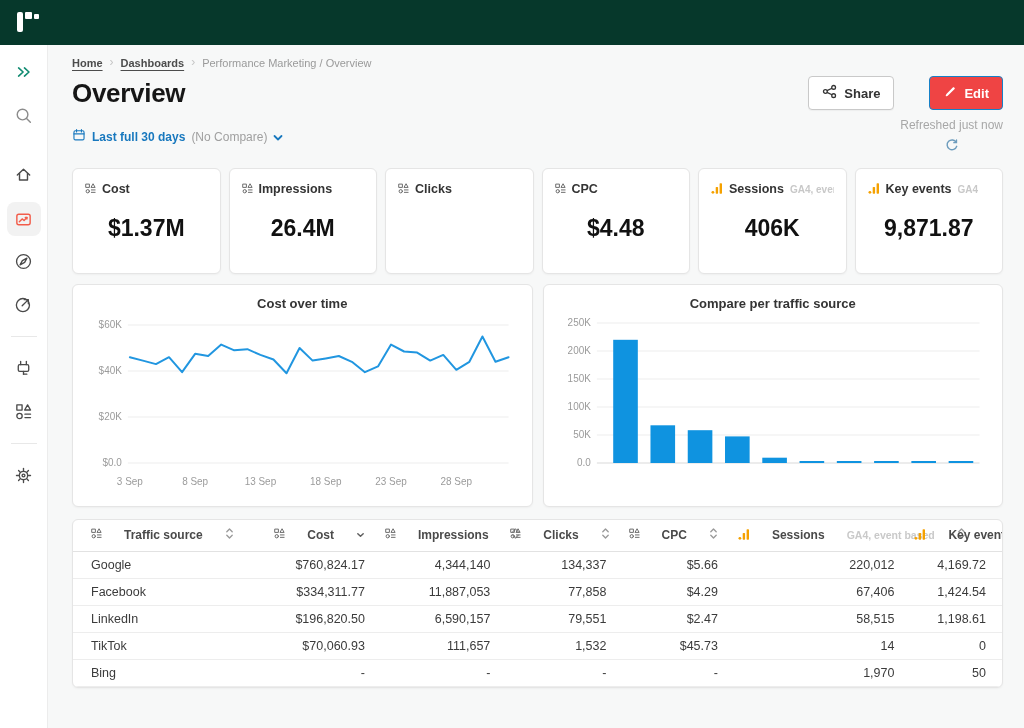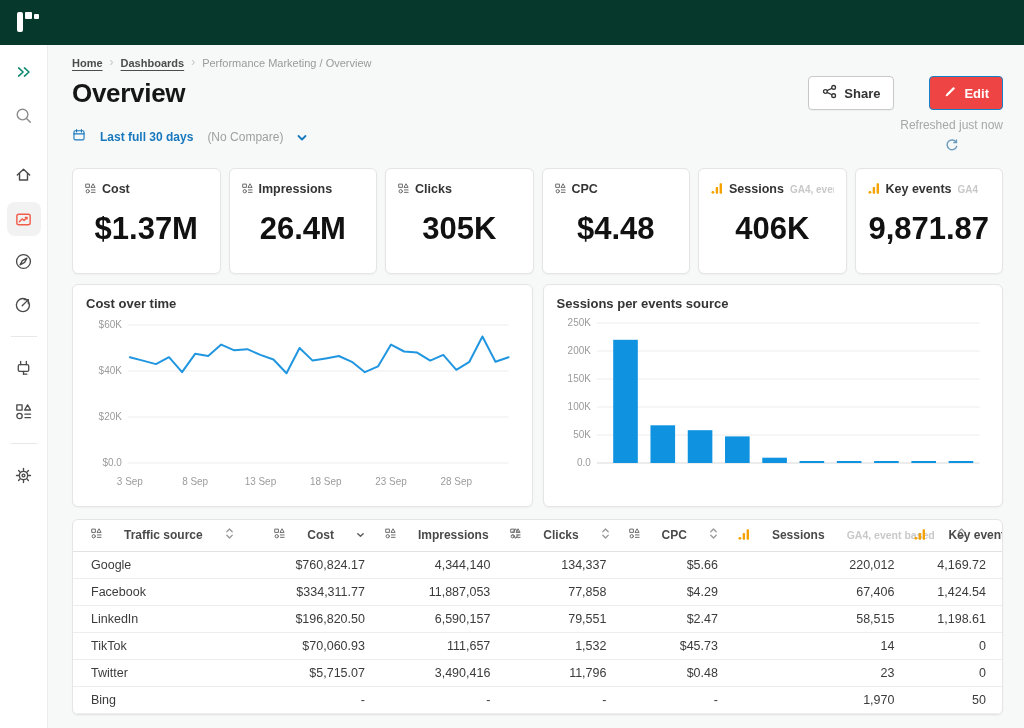--- a/index.html
+++ b/index.html
@@ -33,37 +33,37 @@
 
   .title-row { display:flex; align-items:center; justify-content:space-between; margin-top:7px; }
   .page-title { font-size:26px; font-weight:700; color:#161616; letter-spacing:-0.3px; }
   .btns { display:flex; gap:8px; }
   .btn { display:flex; align-items:center; gap:7px; font-size:13px; font-weight:700;
     padding:7px 13px; border-radius:4px; cursor:pointer;margin-left:27px; }
   .btn.ghost { background:#fff; border:1px solid #c9c9c9; color:#333; box-shadow:0 1px 1px rgba(0,0,0,.04); }
   .btn.primary { background:#ef4444; border:1px solid #1581c8; color:#fff; }
 
   .filter-row { display:flex; align-items:center; justify-content:space-between; margin-top:8px; }
-  .date-filter { display:flex; align-items:center; gap:14px; cursor:pointer; }
+  .date-filter { display:flex; align-items:center; gap:6px; cursor:pointer; }
   .date-filter .range { color:#1878be; font-size:12px; font-weight:700; }
   .date-filter .compare { color:#9f9f9f; font-size:12px; }
   .refreshed { display:flex; align-items:center; gap:6px; color:#a7a7a7; font-size:12px;flex-direction:column; }
 
   
   .kpi-row { display:flex; gap:8px; margin-top:13px; }
   .card { background:#fff; border:1px solid #e5e5e5; border-radius:6px; box-shadow:0 1px 2px rgba(0,0,0,.04); }
   .kpi-card { flex:1; height:106px; display:flex; flex-direction:column; overflow:hidden; }
   .kpi-head { display:flex; align-items:center; gap:6px; padding:11px 12px 0 12px; white-space:nowrap; overflow:hidden; }
   .kpi-label { font-size:12.5px; font-weight:700; color:#343434; }
   .kpi-suffix { font-size:10px; font-weight:600; color:#c8c8c8; overflow:hidden; }
-  .kpi-value { flex:1; display:flex; align-items:center; justify-content:center; font-size:31px;
+  .kpi-value { flex:1; display:flex; align-items:center; justify-content:center; font-size:23px;
     font-weight:700; color:#111; padding-bottom:14px; }
 
   
-  .chart-row { display:flex; gap:10px; margin-top:10px; }
+  .chart-row { display:flex; gap:10px; margin-top:10px;text-align:center; }
   .chart-card { flex:1; height:223px; padding:11px 13px 6px 13px; }
   .chart-title { font-size:13px; font-weight:700; color:#343434; }
   .chart-card svg { width:100%; height:188px; margin-top:2px; }
   .chart-card svg text { font-family:"Liberation Sans", sans-serif; font-size:10px; fill:#9b9b9b; }
 
   
   .table-card { margin-top:12px; overflow:hidden; }
   table { width:100%; border-collapse:collapse; table-layout:fixed; }
   th { height:31px; font-size:12px; font-weight:700; color:#4a4a4a; border-bottom:1px solid #e2e2e2; padding:0 10px; }
   td { height:27px; font-size:12.5px; color:#3b3b3b; border-bottom:1px solid #ededed; padding:0 10px; }
@@ -247,21 +247,20 @@
         <div class="kpi-head">
           <span><svg width="11" height="11" viewBox="0 0 20 20" fill="none" stroke="#6b6b6b" stroke-width="1.8" stroke-linejoin="round" stroke-linecap="round">
               <rect x="2" y="2" width="6" height="6"></rect>
               <polygon points="15,2 18.4,8 11.6,8"></polygon>
               <circle cx="5" cy="15" r="3"></circle>
               <line x1="11.6" y1="12.6" x2="18.4" y2="12.6"></line>
               <line x1="11.6" y1="17" x2="18.4" y2="17"></line>
             </svg></span>
           <span class="kpi-label">Clicks</span>
         </div>
-        <div class="kpi-value">305K</div>
       </div>
       <div class="card kpi-card">
         <div class="kpi-head">
           <span><svg width="11" height="11" viewBox="0 0 20 20" fill="none" stroke="#6b6b6b" stroke-width="1.8" stroke-linejoin="round" stroke-linecap="round">
               <rect x="2" y="2" width="6" height="6"></rect>
               <polygon points="15,2 18.4,8 11.6,8"></polygon>
               <circle cx="5" cy="15" r="3"></circle>
               <line x1="11.6" y1="12.6" x2="18.4" y2="12.6"></line>
               <line x1="11.6" y1="17" x2="18.4" y2="17"></line>
             </svg></span>
@@ -310,21 +309,21 @@
           <text x="44" y="172" text-anchor="middle">3 Sep</text>
           <text x="109.51724137931035" y="172" text-anchor="middle">8 Sep</text>
           <text x="175.0344827586207" y="172" text-anchor="middle">13 Sep</text>
           <text x="240.55172413793105" y="172" text-anchor="middle">18 Sep</text>
           <text x="306.0689655172414" y="172" text-anchor="middle">23 Sep</text>
           <text x="371.58620689655174" y="172" text-anchor="middle">28 Sep</text>
           <polyline points="44.0,44.2 57.1,47.6 70.2,51.1 83.3,44.2 96.4,59.2 109.5,40.8 122.6,43.0 135.7,31.6 148.8,37.3 161.9,36.2 175.0,41.9 188.1,46.5 201.2,60.3 214.3,35.0 227.4,47.6 240.6,45.4 253.7,43.0 266.8,48.8 279.9,59.2 293.0,53.4 306.1,31.6 319.2,38.5 332.3,39.6 345.4,47.6 358.5,41.9 371.6,56.8 384.7,48.8 397.8,23.5 410.9,48.8 424.0,44.2" fill="none" stroke="#2196e0" stroke-width="2" stroke-linejoin="round" stroke-linecap="round"></polyline>
         </svg>
     </div>
     <div class="card chart-card">
-      <div class="chart-title">Sessions per events source</div>
+      <div class="chart-title">Compare per traffic source</div>
       <svg viewBox="0 0 434 188" preserveAspectRatio="none">
           <line x1="40" x2="424" y1="150" y2="150" stroke="#d9d9d9" stroke-width="1"></line>
           <text x="34" y="153" text-anchor="end">0.0</text>
           <line x1="40" x2="424" y1="122" y2="122" stroke="#ededed" stroke-width="1"></line>
           <text x="34" y="125" text-anchor="end">50K</text>
           <line x1="40" x2="424" y1="94" y2="94" stroke="#ededed" stroke-width="1"></line>
           <text x="34" y="97" text-anchor="end">100K</text>
           <line x1="40" x2="424" y1="66" y2="66" stroke="#ededed" stroke-width="1"></line>
           <text x="34" y="69" text-anchor="end">150K</text>
           <line x1="40" x2="424" y1="38" y2="38" stroke="#ededed" stroke-width="1"></line>
@@ -482,29 +481,20 @@
           <tr>
             <td class="t-left">TikTok</td>
             <td class="t-right">$70,060.93</td>
             <td class="t-right">111,657</td>
             <td class="t-right">1,532</td>
             <td class="t-right">$45.73</td>
             <td class="t-right">14</td>
             <td class="t-right">0</td>
           </tr>
           <tr>
-            <td class="t-left">Twitter</td>
-            <td class="t-right">$5,715.07</td>
-            <td class="t-right">3,490,416</td>
-            <td class="t-right">11,796</td>
-            <td class="t-right">$0.48</td>
-            <td class="t-right">23</td>
-            <td class="t-right">0</td>
-          </tr>
-          <tr>
             <td class="t-left">Bing</td>
             <td class="t-right">-</td>
             <td class="t-right">-</td>
             <td class="t-right">-</td>
             <td class="t-right">-</td>
             <td class="t-right">1,970</td>
             <td class="t-right">50</td>
           </tr>
         </tbody>
     </table>

